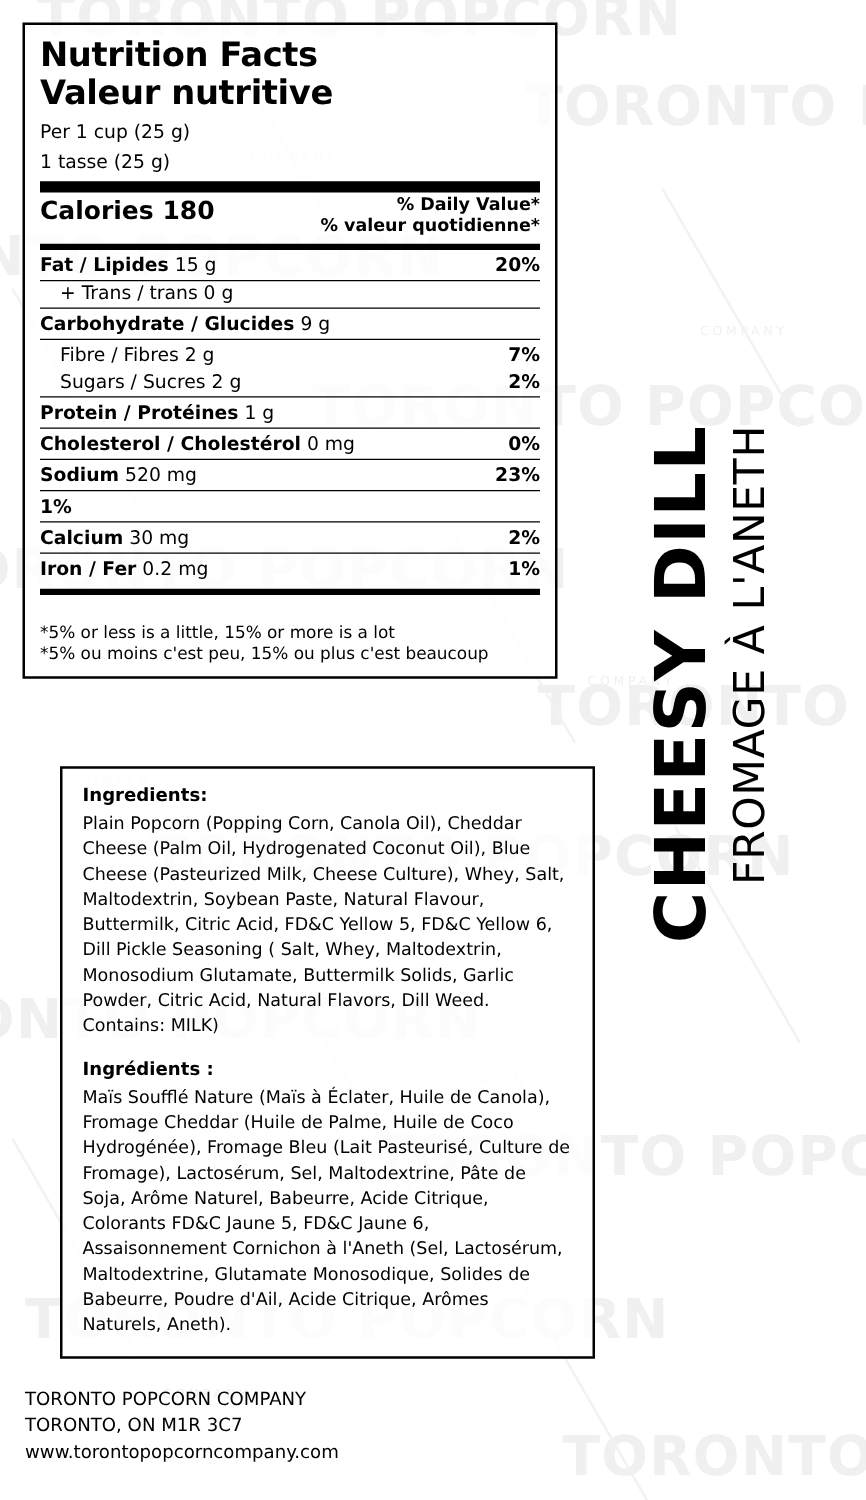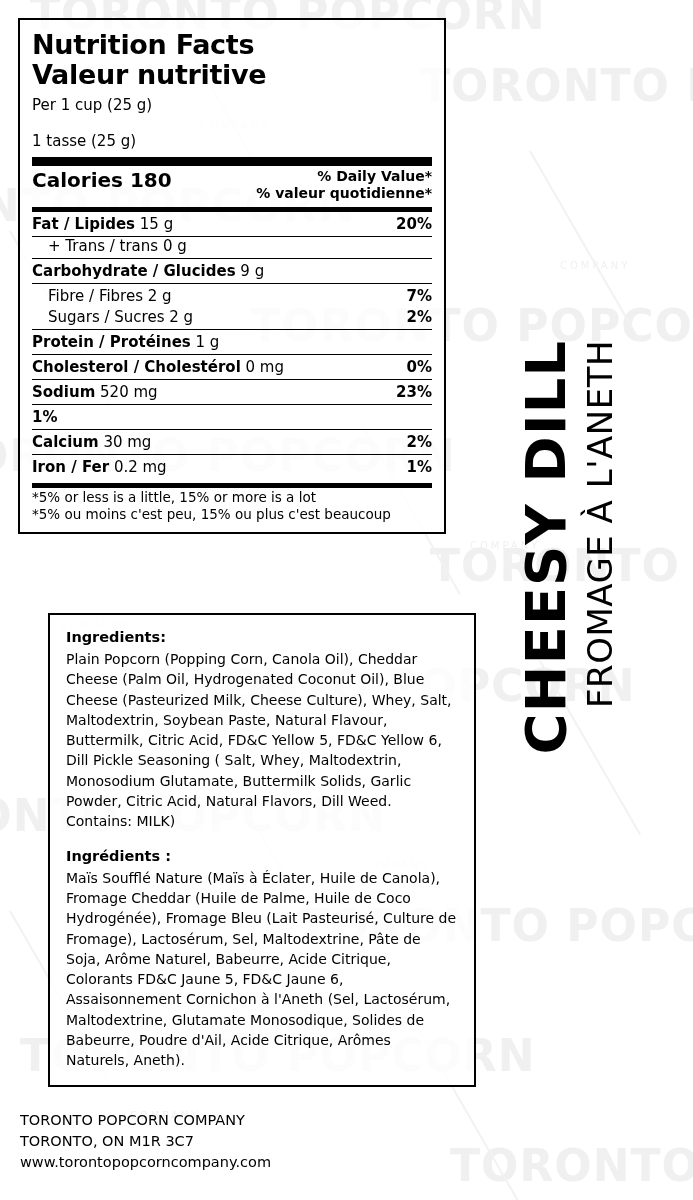--- a/index.html
+++ b/index.html
@@ -98,21 +98,21 @@
   .dv-head {
     text-align: right;
     font-size: 14px;
     font-weight: 700;
     line-height: 1.25;
   }
 
   .footnote {
     font-size: 13.5px;
     line-height: 1.3;
-    padding-top: 1px;
+    padding-top: 22px;
   }
 
   .ing-panel {
     position: absolute;
     left: 18px;
     top: 613px;
     width: 428px;
     border: 2px solid #000;
     background: rgba(255,255,255,0.80);
     box-sizing: border-box;
@@ -204,21 +204,21 @@
 </div>
 
 <div class="page">
 
   <div class="nf-panel">
 
     <div class="nf-title">Nutrition Facts</div>
     <div class="nf-title">Valeur nutritive</div>
 
     <div class="nf-serving">Per 1 cup (25 g)</div>
-    <div class="nf-serving" style="margin-top:16px;">1 tasse (25 g)</div>
+    <div class="nf-serving" style="margin-top:4px;">1 tasse (25 g)</div>
 
     <div class="rule-thick"></div>
 
     <div class="cal-row">
       <div class="cal-left">Calories 180</div>
       <div class="dv-head">
         <div>% Daily Value*</div>
         <div>% valeur quotidienne*</div>
       </div>
     </div>

